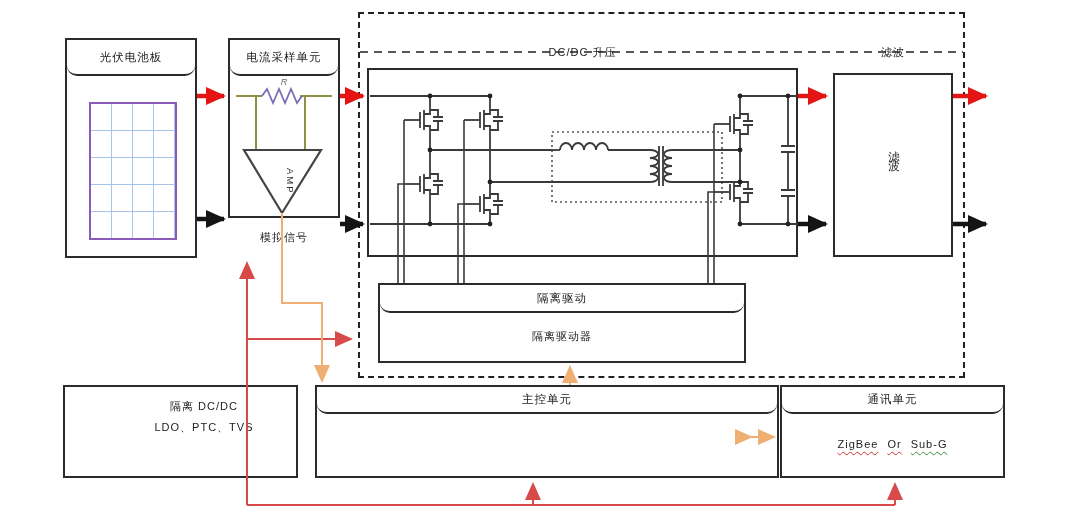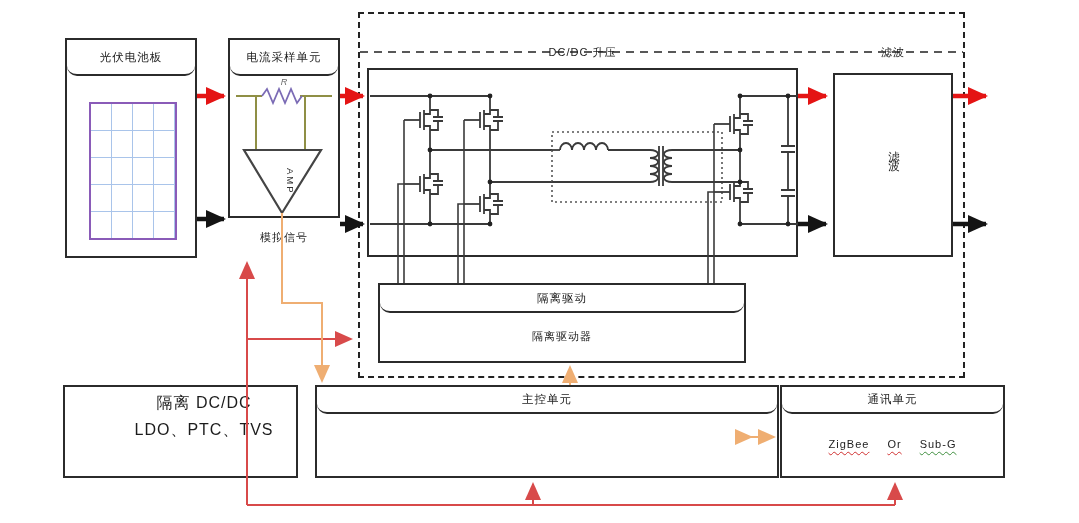--- a/index.html
+++ b/index.html
@@ -14,21 +14,21 @@
   .dashedbox{position:absolute;border:2px dashed #222;box-sizing:border-box;z-index:0;background:transparent;}
   #pv-panel{position:absolute;border:2px solid #8a5bb8;box-sizing:border-box;z-index:2;
     background-image:
       repeating-linear-gradient(to right, transparent, transparent 20px, #a9c4ea 20px, #a9c4ea 21px),
       repeating-linear-gradient(to bottom, transparent, transparent 26px, #a9c4ea 26px, #a9c4ea 27px);}
   #overlay{position:absolute;left:0;top:0;z-index:5;pointer-events:none;}
   .vert-label{position:absolute;z-index:3;writing-mode:vertical-rl;font-size:11.5px;letter-spacing:9px;}
   .wavy-red{text-decoration:underline wavy #d03030 1px;text-underline-offset:3px;}
   .wavy-green{text-decoration:underline wavy #3f8f3f 1px;text-underline-offset:3px;}
   .body2line{display:flex;flex-direction:column;align-items:center;justify-content:center;
-             font-size:16px;letter-spacing:1px;gap:6px;margin-left:47px;}
+             font-size:11px;letter-spacing:1px;gap:6px;margin-left:47px;}
 </style>
 </head>
 <body>
 
 <div id="canvas">
 
   <div class="box" style="left:65px;top:38px;width:132px;height:220px;">
     <div class="hdr" style="height:36px;">光伏电池板</div>
     <div id="pv-panel" style="left:22px;top:62px;width:88px;height:138px;"></div>
   </div>
@@ -64,21 +64,21 @@
       <div>LDO、PTC、TVS</div>
     </div>
   </div>
 
   <div class="box" style="left:315px;top:385px;width:464px;height:93px;">
     <div class="hdr" style="height:27px;">主控单元</div>
   </div>
 
   <div class="box" style="left:780px;top:385px;width:225px;height:93px;">
     <div class="hdr" style="height:27px;">通讯单元</div>
-    <div class="bodytxt" style="height:60px;gap:18px;">
+    <div class="bodytxt" style="height:60px;gap:9px;">
       <span class="wavy-red">ZigBee</span>
       <span class="wavy-red">Or</span>
       <span class="wavy-green">Sub-G</span>
     </div>
   </div>
 
   <svg id="overlay" width="1079" height="523" viewBox="0 0 1079 523">
     <defs>
       <marker id="ar-red" markerWidth="4.5" markerHeight="4" refX="4" refY="2" orient="auto">
         <path d="M0,0 L4.5,2 L0,4 Z" fill="#e41414"></path>

